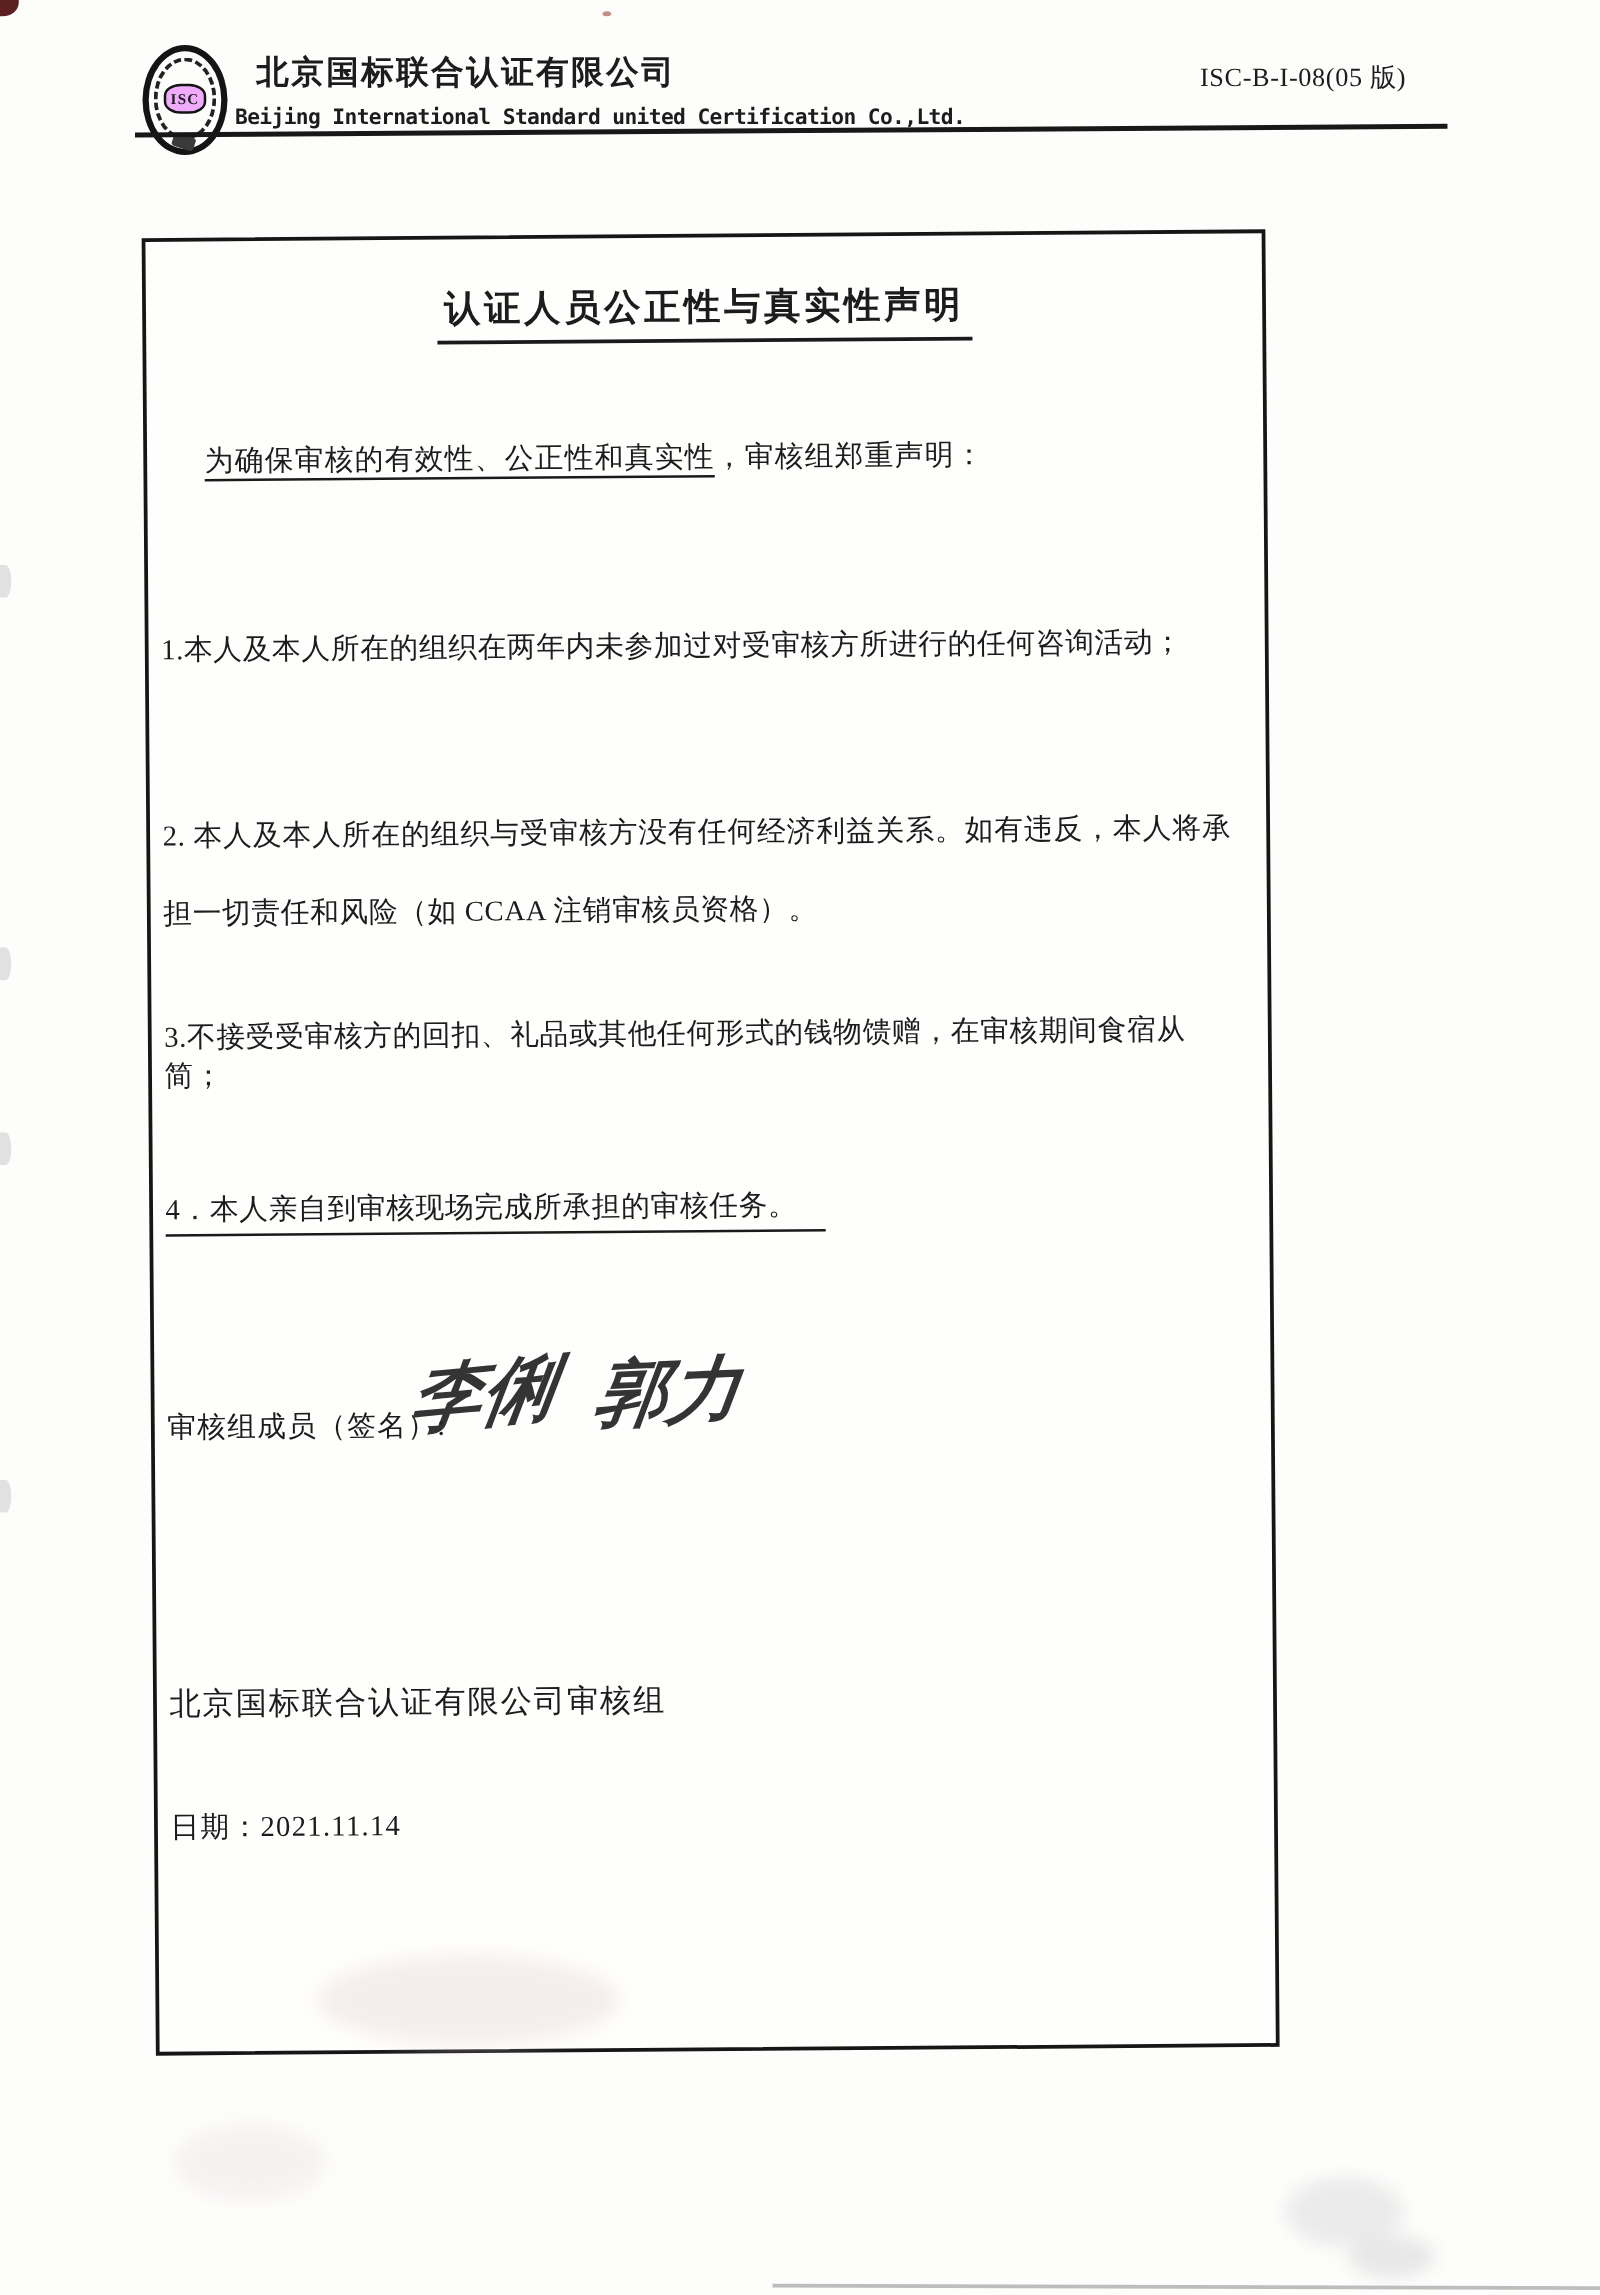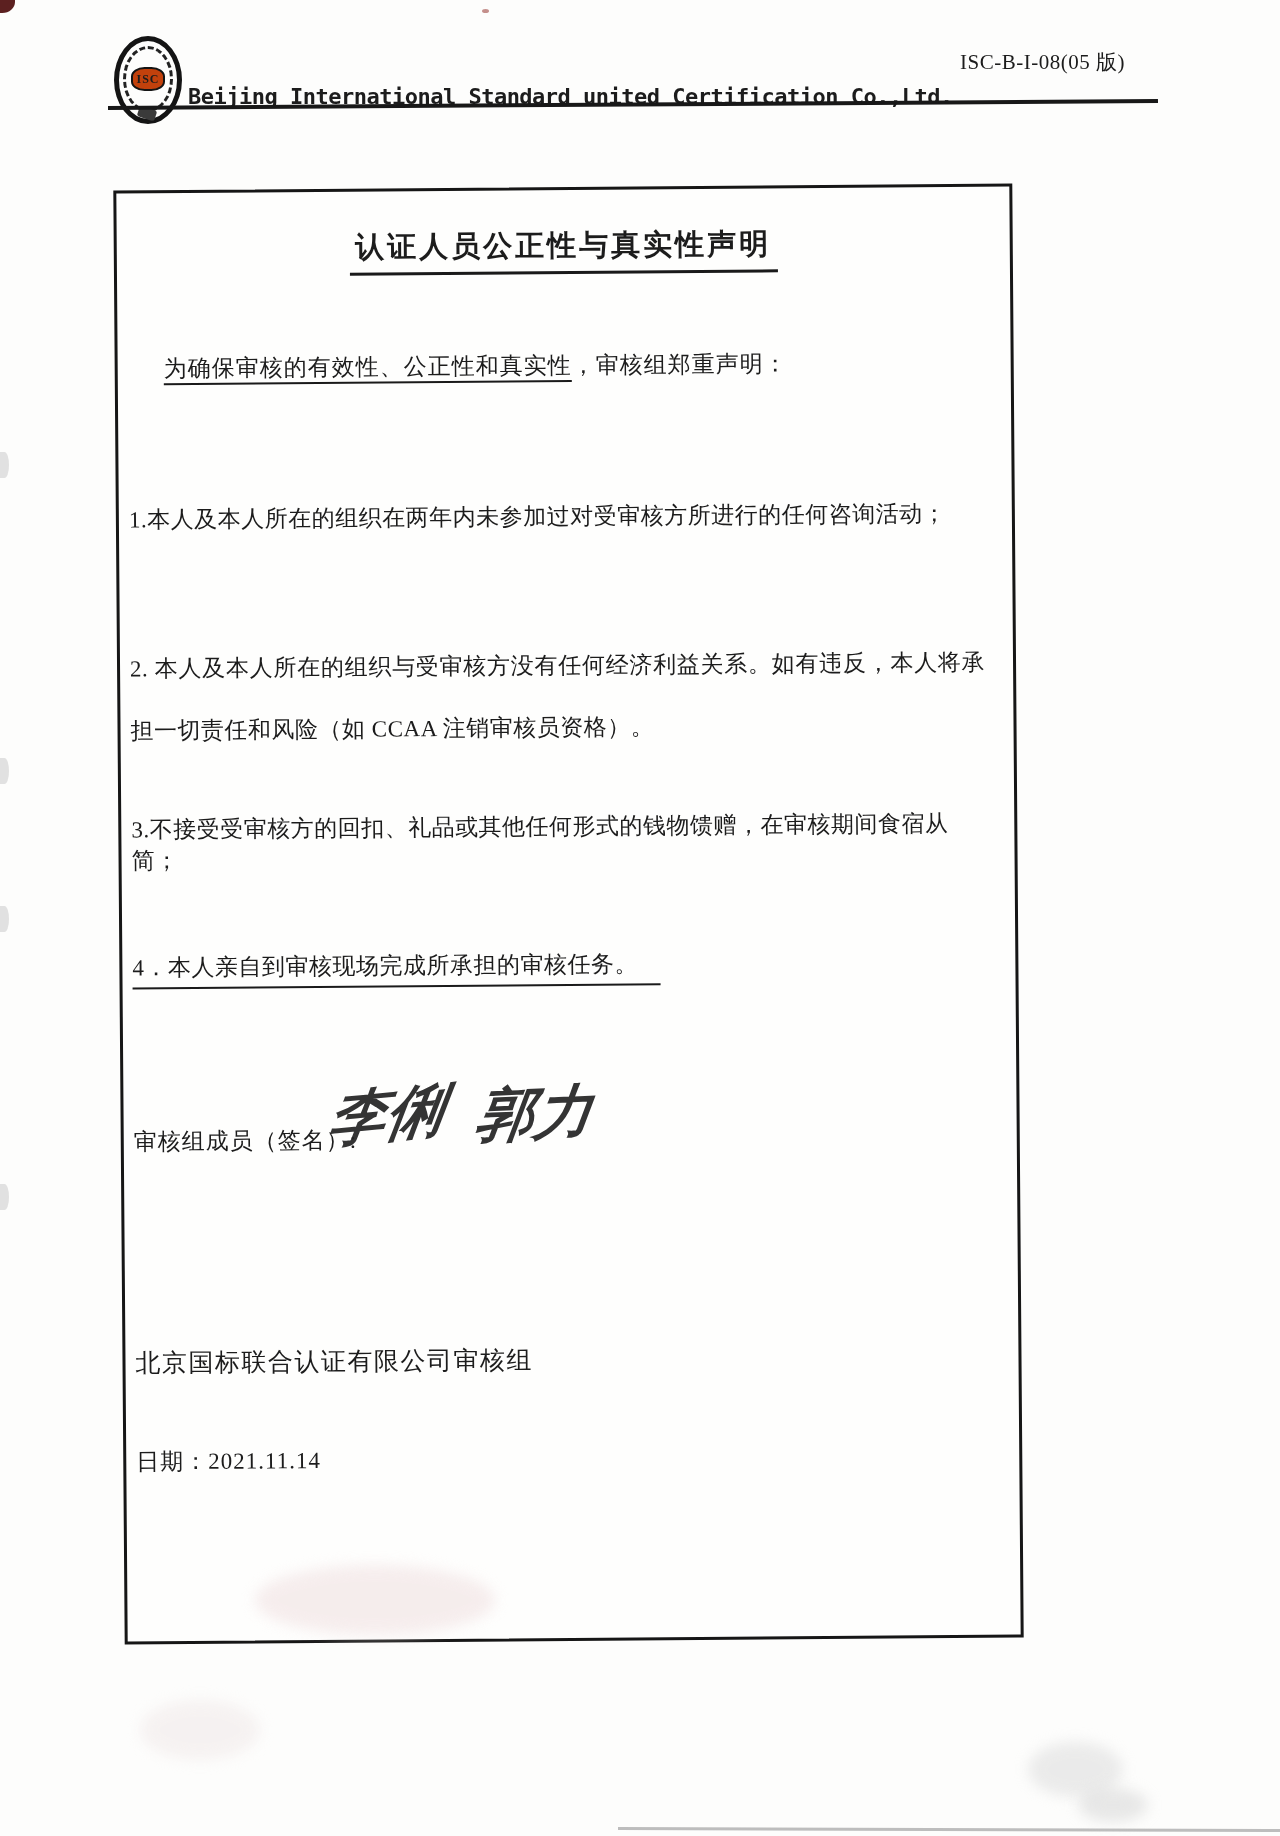--- a/index.html
+++ b/index.html
@@ -6,27 +6,27 @@
   .page{
     position:relative;width:1280px;height:1836px;margin:0 auto;
     background:#fdfdfc;overflow:hidden;
     font-family:"Liberation Serif","DejaVu Serif",serif;color:#1c1c1c;
   }
   
   .logo{position:absolute;left:114px;top:36px;width:68px;height:88px;}
   .logo .outer{position:absolute;inset:0;border:5px solid #141414;border-radius:50%;}
   .logo .dashed{position:absolute;left:9px;top:10px;width:44px;height:60px;border:3px dashed #222;border-radius:50%;}
   .logo .isc-box{
-    position:absolute;left:17px;top:31px;width:30px;height:20px;background:#c2410c;
+    position:absolute;left:17px;top:31px;width:30px;height:20px;background:#f0abfc;
     border:2px solid #141414;border-radius:40%;display:flex;align-items:center;justify-content:center;
     font-size:12px;font-weight:bold;letter-spacing:1px;
   }
   .logo .blob{position:absolute;left:24px;top:72px;width:18px;height:11px;background:#3a3a3a;transform:rotate(18deg);border-radius:20%;}
   .company-cn{position:absolute;left:205px;top:40px;font-size:26px;font-weight:600;letter-spacing:2px;}
-  .company-en{position:absolute;left:188px;top:84px;font-size:22px;font-weight:bold;
+  .company-en{position:absolute;left:188px;top:84px;font-size:17px;font-weight:bold;
     font-family:"DejaVu Sans Mono","Liberation Mono",monospace;letter-spacing:-0.5px;}
   .doc-code{position:absolute;left:960px;top:48px;width:260px;font-size:21px;letter-spacing:0.5px;}
   .header-rule{position:absolute;left:108px;top:106px;width:1050px;height:4px;background:#181818;
     transform:rotate(-0.38deg);transform-origin:left center;}
   
   .decl-box{
     position:absolute;left:119px;top:187px;width:893px;height:1448px;
     border:3px solid #161616;transform:rotate(-0.45deg);transform-origin:center center;
     background:rgba(255,255,255,0.35);
   }
@@ -71,20 +71,21 @@
 <body>
 
 <div class="page">
 
   <div class="logo">
     <div class="outer"></div>
     <div class="dashed"></div>
     <div class="isc-box">ISC</div>
     <div class="blob"></div>
   </div>
+  <div class="company-cn">北京国标联合认证有限公司</div>
   <div class="company-en">Beijing International Standard united Certification Co.,Ltd.</div>
   <div class="doc-code">ISC-B-I-08(05 版)</div>
   <div class="header-rule"></div>
 
   <div class="decl-box">
 
     <div class="decl-title">
       <span>认证人员公正性与真实性声明</span>
     </div>
 

